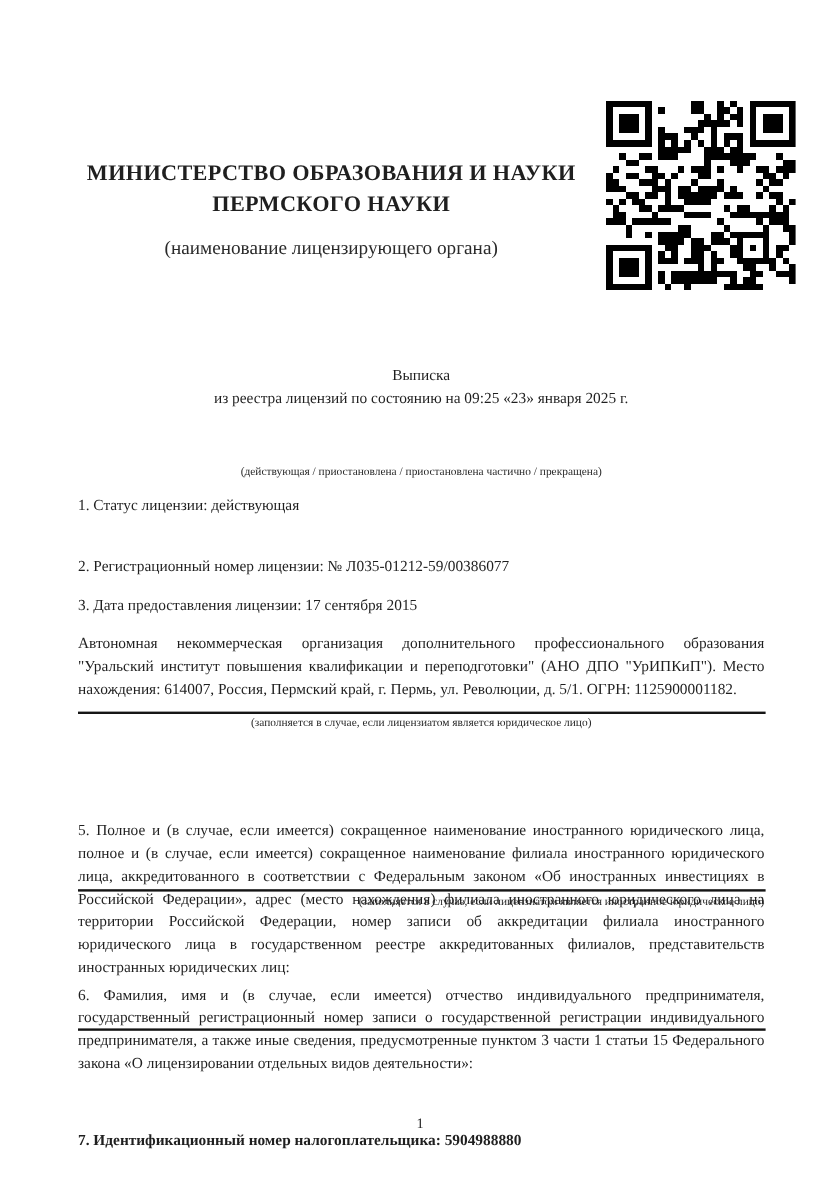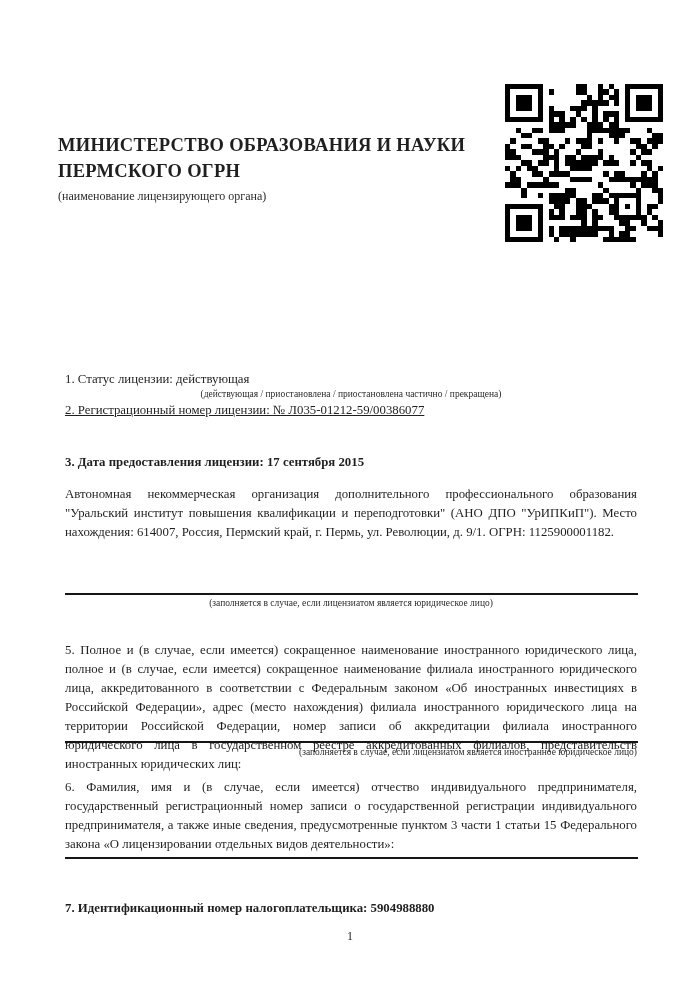--- a/index.html
+++ b/index.html
@@ -9,71 +9,72 @@
     font-family: "Liberation Serif", "DejaVu Serif", serif;
     color: #1f1f1f;
     position: relative;
     overflow: hidden;
   }
   .page { position: absolute; inset: 0; background: #ffffff; }
 
   
   .ministry {
     position: absolute; top: 132px; left: 58px; width: 436px;
+    text-align: center;
   }
   .ministry-line {
     font-weight: bold; font-size: 18.5px; line-height: 26px; letter-spacing: 0.3px;
   }
   .ministry-caption {
-    margin-top: 6px; font-size: 12px; line-height: 13px; color: #2a2a2a;
+    margin-top: 17px; font-size: 16px; line-height: 13px; color: #2a2a2a;
   }
   .qr {
     position: absolute; top: 84px; left: 505px; width: 158px; height: 158px;
     background: #ffffff;
   }
   .qr svg { display: block; width: 158px; height: 158px; }
 
   
   .doc-title {
     position: absolute; top: 304px; left: 65px; width: 572px;
     text-align: center; font-size: 12.8px; line-height: 19px;
   }
 
   
   .field { position: absolute; left: 65px; width: 572px; font-size: 12.8px; line-height: 19px; }
-  .field p { text-align: justify; }
+  .field p { text-align: justify; margin-top: 42px; }
   .caption {
     position: absolute; left: 65px; width: 572px;
     text-align: center; font-size: 9.5px; line-height: 12px; color: #2a2a2a;
   }
   .rule {
     position: absolute; left: 65px; width: 573px; height: 0;
     border-top: 2px solid #151515;
   }
   .page-number {
     position: absolute; top: 929px; left: 0; width: 700px;
     text-align: center; font-size: 12px; line-height: 15px;
   }
 
   .f1 { top: 370px; } .c1 { top: 388px; text-align: center; }
-  .f2 { top: 401px; text-decoration: underline; }
-  .f3 { top: 453px; font-weight: bold; }
+  .f2 { top: 421px; }
+  .f3 { top: 453px; }
   .f4 { top: 485px; } .r4 { top: 593px; } .c4 { top: 597px; }
   .f5 { top: 641px; } .r5 { top: 741px; } .c5 { top: 746px; text-align: right; }
   .f6 { top: 778px; } .r6 { top: 857px; } .c6 { top: 862px; }
   .f7 { top: 899px; font-weight: bold; }
 </style>
 </head>
 <body>
 
 <div class="page">
 
   <div class="ministry">
     <div class="ministry-line">МИНИСТЕРСТВО ОБРАЗОВАНИЯ И НАУКИ</div>
-    <div class="ministry-line">ПЕРМСКОГО ОГРН</div>
+    <div class="ministry-line">ПЕРМСКОГО НАУКИ</div>
     <div class="ministry-caption">(наименование лицензирующего органа)</div>
   </div>
 
   <div class="qr">
     <svg id="qr-svg" viewBox="0 0 29 29" shape-rendering="crispEdges" fill="#000000" xmlns="http://www.w3.org/2000/svg">
         <rect x="0" y="0" width="1" height="1"></rect>
         <rect x="1" y="0" width="1" height="1"></rect>
         <rect x="2" y="0" width="1" height="1"></rect>
         <rect x="3" y="0" width="1" height="1"></rect>
         <rect x="4" y="0" width="1" height="1"></rect>
@@ -472,36 +473,40 @@
         <rect x="12" y="28" width="1" height="1"></rect>
         <rect x="18" y="28" width="1" height="1"></rect>
         <rect x="19" y="28" width="1" height="1"></rect>
         <rect x="20" y="28" width="1" height="1"></rect>
         <rect x="21" y="28" width="1" height="1"></rect>
         <rect x="22" y="28" width="1" height="1"></rect>
         <rect x="23" y="28" width="1" height="1"></rect>
       </svg>
   </div>
 
+  <div class="doc-title">
+    <div>Выписка</div>
+    <div>из реестра лицензий по состоянию на 09:25 «23» января 2025 г.</div>
+  </div>
 
   <div class="field f1">
     <p>1. Статус лицензии: действующая</p>
   </div>
   <div class="caption c1">(действующая / приостановлена / приостановлена частично / прекращена)</div>
 
   <div class="field f2">
     <p>2. Регистрационный номер лицензии: № Л035-01212-59/00386077</p>
   </div>
 
   <div class="field f3">
     <p>3. Дата предоставления лицензии: 17 сентября 2015</p>
   </div>
 
   <div class="field f4">
-    <p>Автономная некоммерческая организация дополнительного профессионального образования "Уральский институт повышения квалификации и переподготовки" (АНО ДПО "УрИПКиП"). Место нахождения: 614007, Россия, Пермский край, г. Пермь, ул. Революции, д. 9/1. ОГРН: 1125900001182.</p>
+    <p>Автономная некоммерческая организация дополнительного профессионального образования "Уральский институт повышения квалификации и переподготовки" (АНО ДПО "УрИПКиП"). Место нахождения: 614007, Россия, Пермский край, г. Пермь, ул. Революции, д. 5/1. ОГРН: 1125900001182.</p>
   </div>
   <div class="rule r4"></div>
   <div class="caption c4">(заполняется в случае, если лицензиатом является юридическое лицо)</div>
 
   <div class="field f5">
     <p>5. Полное и (в случае, если имеется) сокращенное наименование иностранного юридического лица, полное и (в случае, если имеется) сокращенное наименование филиала иностранного юридического лица, аккредитованного в соответствии с Федеральным законом «Об иностранных инвестициях в Российской Федерации», адрес (место нахождения) филиала иностранного юридического лица на территории Российской Федерации, номер записи об аккредитации филиала иностранного юридического лица в государственном реестре аккредитованных филиалов, представительств иностранных юридических лиц:</p>
     <p></p>
   </div>
   <div class="rule r5"></div>
   <div class="caption c5">(заполняется в случае, если лицензиатом является иностранное юридическое лицо)</div>

